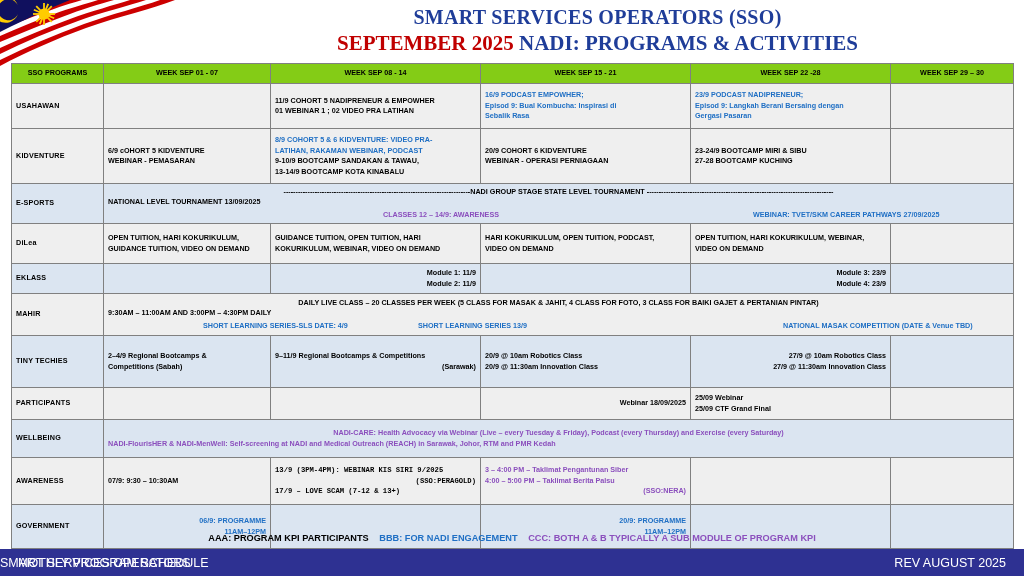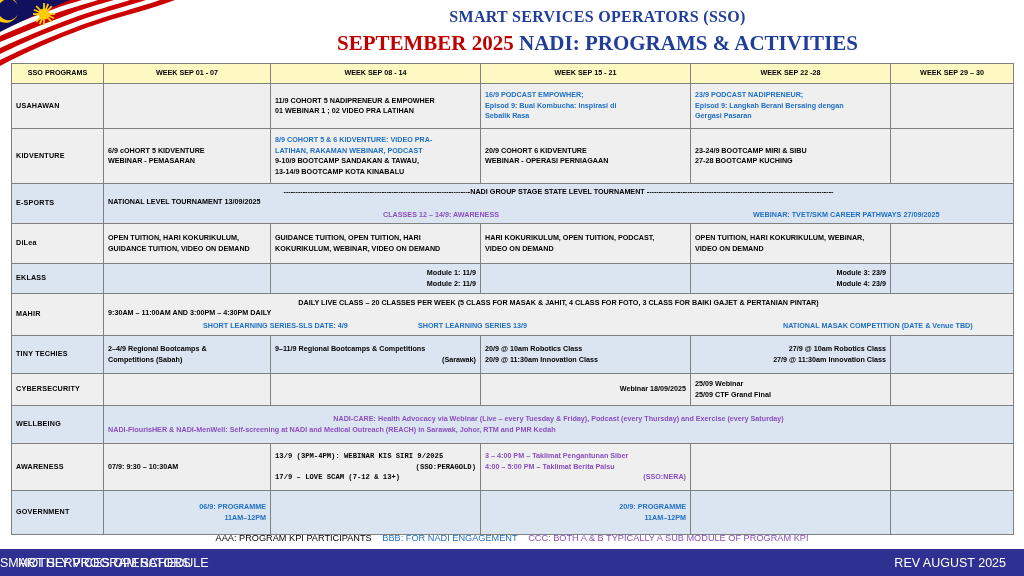--- a/index.html
+++ b/index.html
@@ -26,21 +26,21 @@
 
   
   .title-block {
     position: absolute;
     left: 175px; top: 4px;
     width: 845px;
     text-align: center;
     font-family: "Liberation Serif", serif;
   }
   .title-line1 {
-    font-size: 16px;
+    font-size: 20px;
     font-weight: bold;
     color: #1f3d99;
     letter-spacing: .3px;
     line-height: 26px;
     white-space: nowrap;
   }
   .title-line2 {
     font-size: 21px;
     font-weight: bold;
     line-height: 26px;
@@ -61,21 +61,21 @@
     border: 1px solid #808080;
     vertical-align: middle;
     padding: 2px 4px;
     font-size: 7.2px;
     line-height: 10.5px;
     color: #000;
     font-weight: bold;
     overflow: hidden;
   }
   thead th {
-    background: #fef9c3;
+    background: #84cc16;
     text-align: center;
     font-size: 7.6px;
     height: 20px;
     border-top: 2px solid #7a6338;
     border-bottom: 1px solid #7a6338;
   }
   td.rowlabel {
     text-align: left;
     font-size: 7.8px;
     padding-left: 6px;
@@ -97,21 +97,21 @@
   .wide-inner .l1 { text-align: center; }
   .wide-inner .l2 { }
 
   
   .legend {
     position: absolute;
     left: 0; top: 533px;
     width: 1024px;
     text-align: center;
     font-size: 9.2px;
-    font-weight: normal;
+    font-weight: bold;
     white-space: nowrap;
   }
   .legend span { margin: 0 4px; }
 
   
   .footer {
     position: absolute;
     left: 0; bottom: 0;
     width: 1024px; height: 27px;
     background: #2e3192;
@@ -285,42 +285,42 @@
               <div class="l1 c-black">DAILY LIVE CLASS – 20 CLASSES PER WEEK (5 CLASS FOR MASAK &amp; JAHIT, 4 CLASS FOR FOTO, 3 CLASS FOR BAIKI GAJET &amp; PERTANIAN PINTAR)</div>
               <div class="l2 c-black">9:30AM – 11:00AM AND 3:00PM – 4:30PM DAILY</div>
               <div style="position: relative; height: 11px; margin-top: 2px;">
                 <div class="c-blue" style="position: absolute; left: 95px; white-space: nowrap;">SHORT LEARNING SERIES-SLS DATE: 4/9</div>
                 <div class="c-blue" style="position: absolute; left: 310px; white-space: nowrap;">SHORT LEARNING SERIES 13/9</div>
                 <div class="c-blue" style="position: absolute; left: 675px; white-space: nowrap;">NATIONAL MASAK COMPETITION (DATE &amp; Venue TBD)</div>
               </div>
             </div>
           </td>
         </tr>
-        <tr class="bluerow" style="height: 38px;">
+        <tr class="bluerow" style="height: 52px;">
           <td class="rowlabel">TINY TECHIES</td>
           <td style="vertical-align: middle;">
             <div class="c-black lft">2–4/9  Regional Bootcamps &amp;</div>
             <div class="c-black lft">Competitions (Sabah)</div>
           </td>
           <td style="vertical-align: middle;">
             <div class="c-black lft">9–11/9  Regional Bootcamps &amp; Competitions</div>
             <div class="c-black ctr">(Sarawak)</div>
           </td>
           <td style="vertical-align: middle;">
             <div class="c-black lft">20/9 @ 10am Robotics Class</div>
             <div class="c-black lft">20/9 @ 11:30am Innovation Class</div>
           </td>
           <td style="vertical-align: middle;">
             <div class="c-black ctr">27/9 @ 10am Robotics Class</div>
             <div class="c-black ctr">27/9 @ 11:30am Innovation Class</div>
           </td>
           <td style="vertical-align: middle;"></td>
         </tr>
         <tr class="grayrow" style="height: 32px;">
-          <td class="rowlabel">CYBERSECURITY</td>
+          <td class="rowlabel">PARTICIPANTS</td>
           <td style="vertical-align: middle;"></td>
           <td style="vertical-align: middle;"></td>
           <td style="vertical-align: middle;">
             <div class="c-black ctr">Webinar 18/09/2025</div>
           </td>
           <td style="vertical-align: middle;">
             <div class="c-black lft">25/09 Webinar</div>
             <div class="c-black lft">25/09 CTF Grand Final</div>
           </td>
           <td style="vertical-align: middle;"></td>

